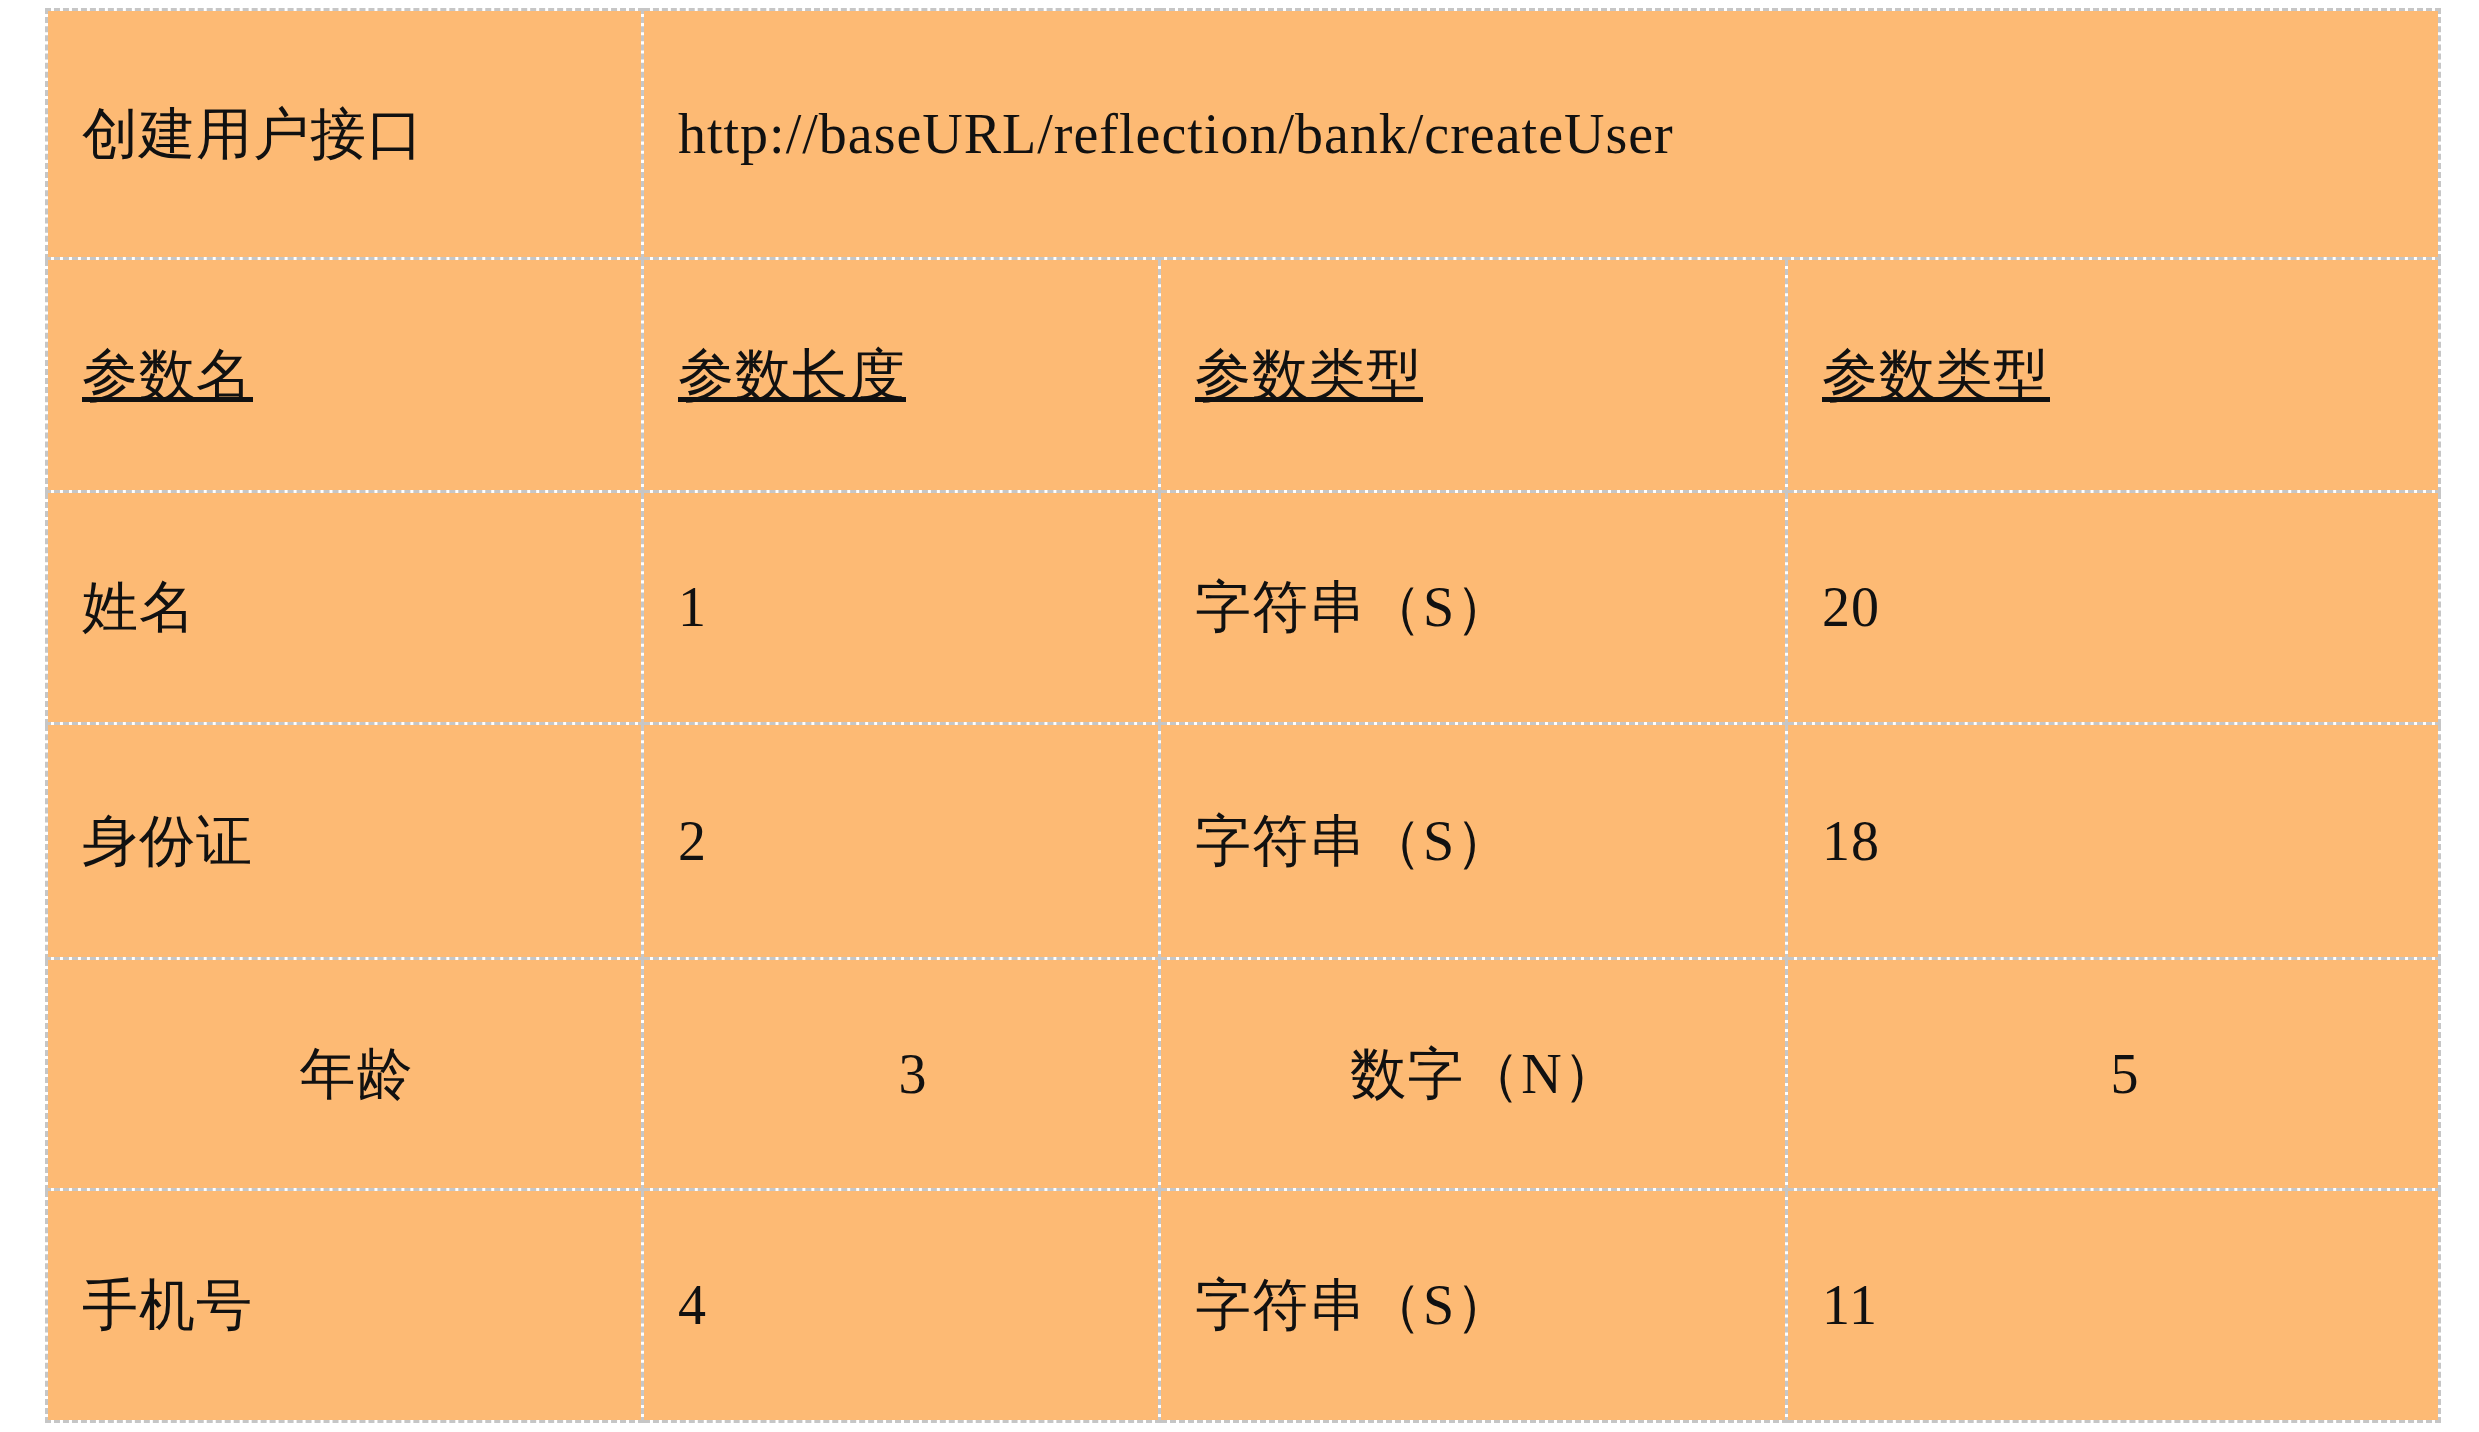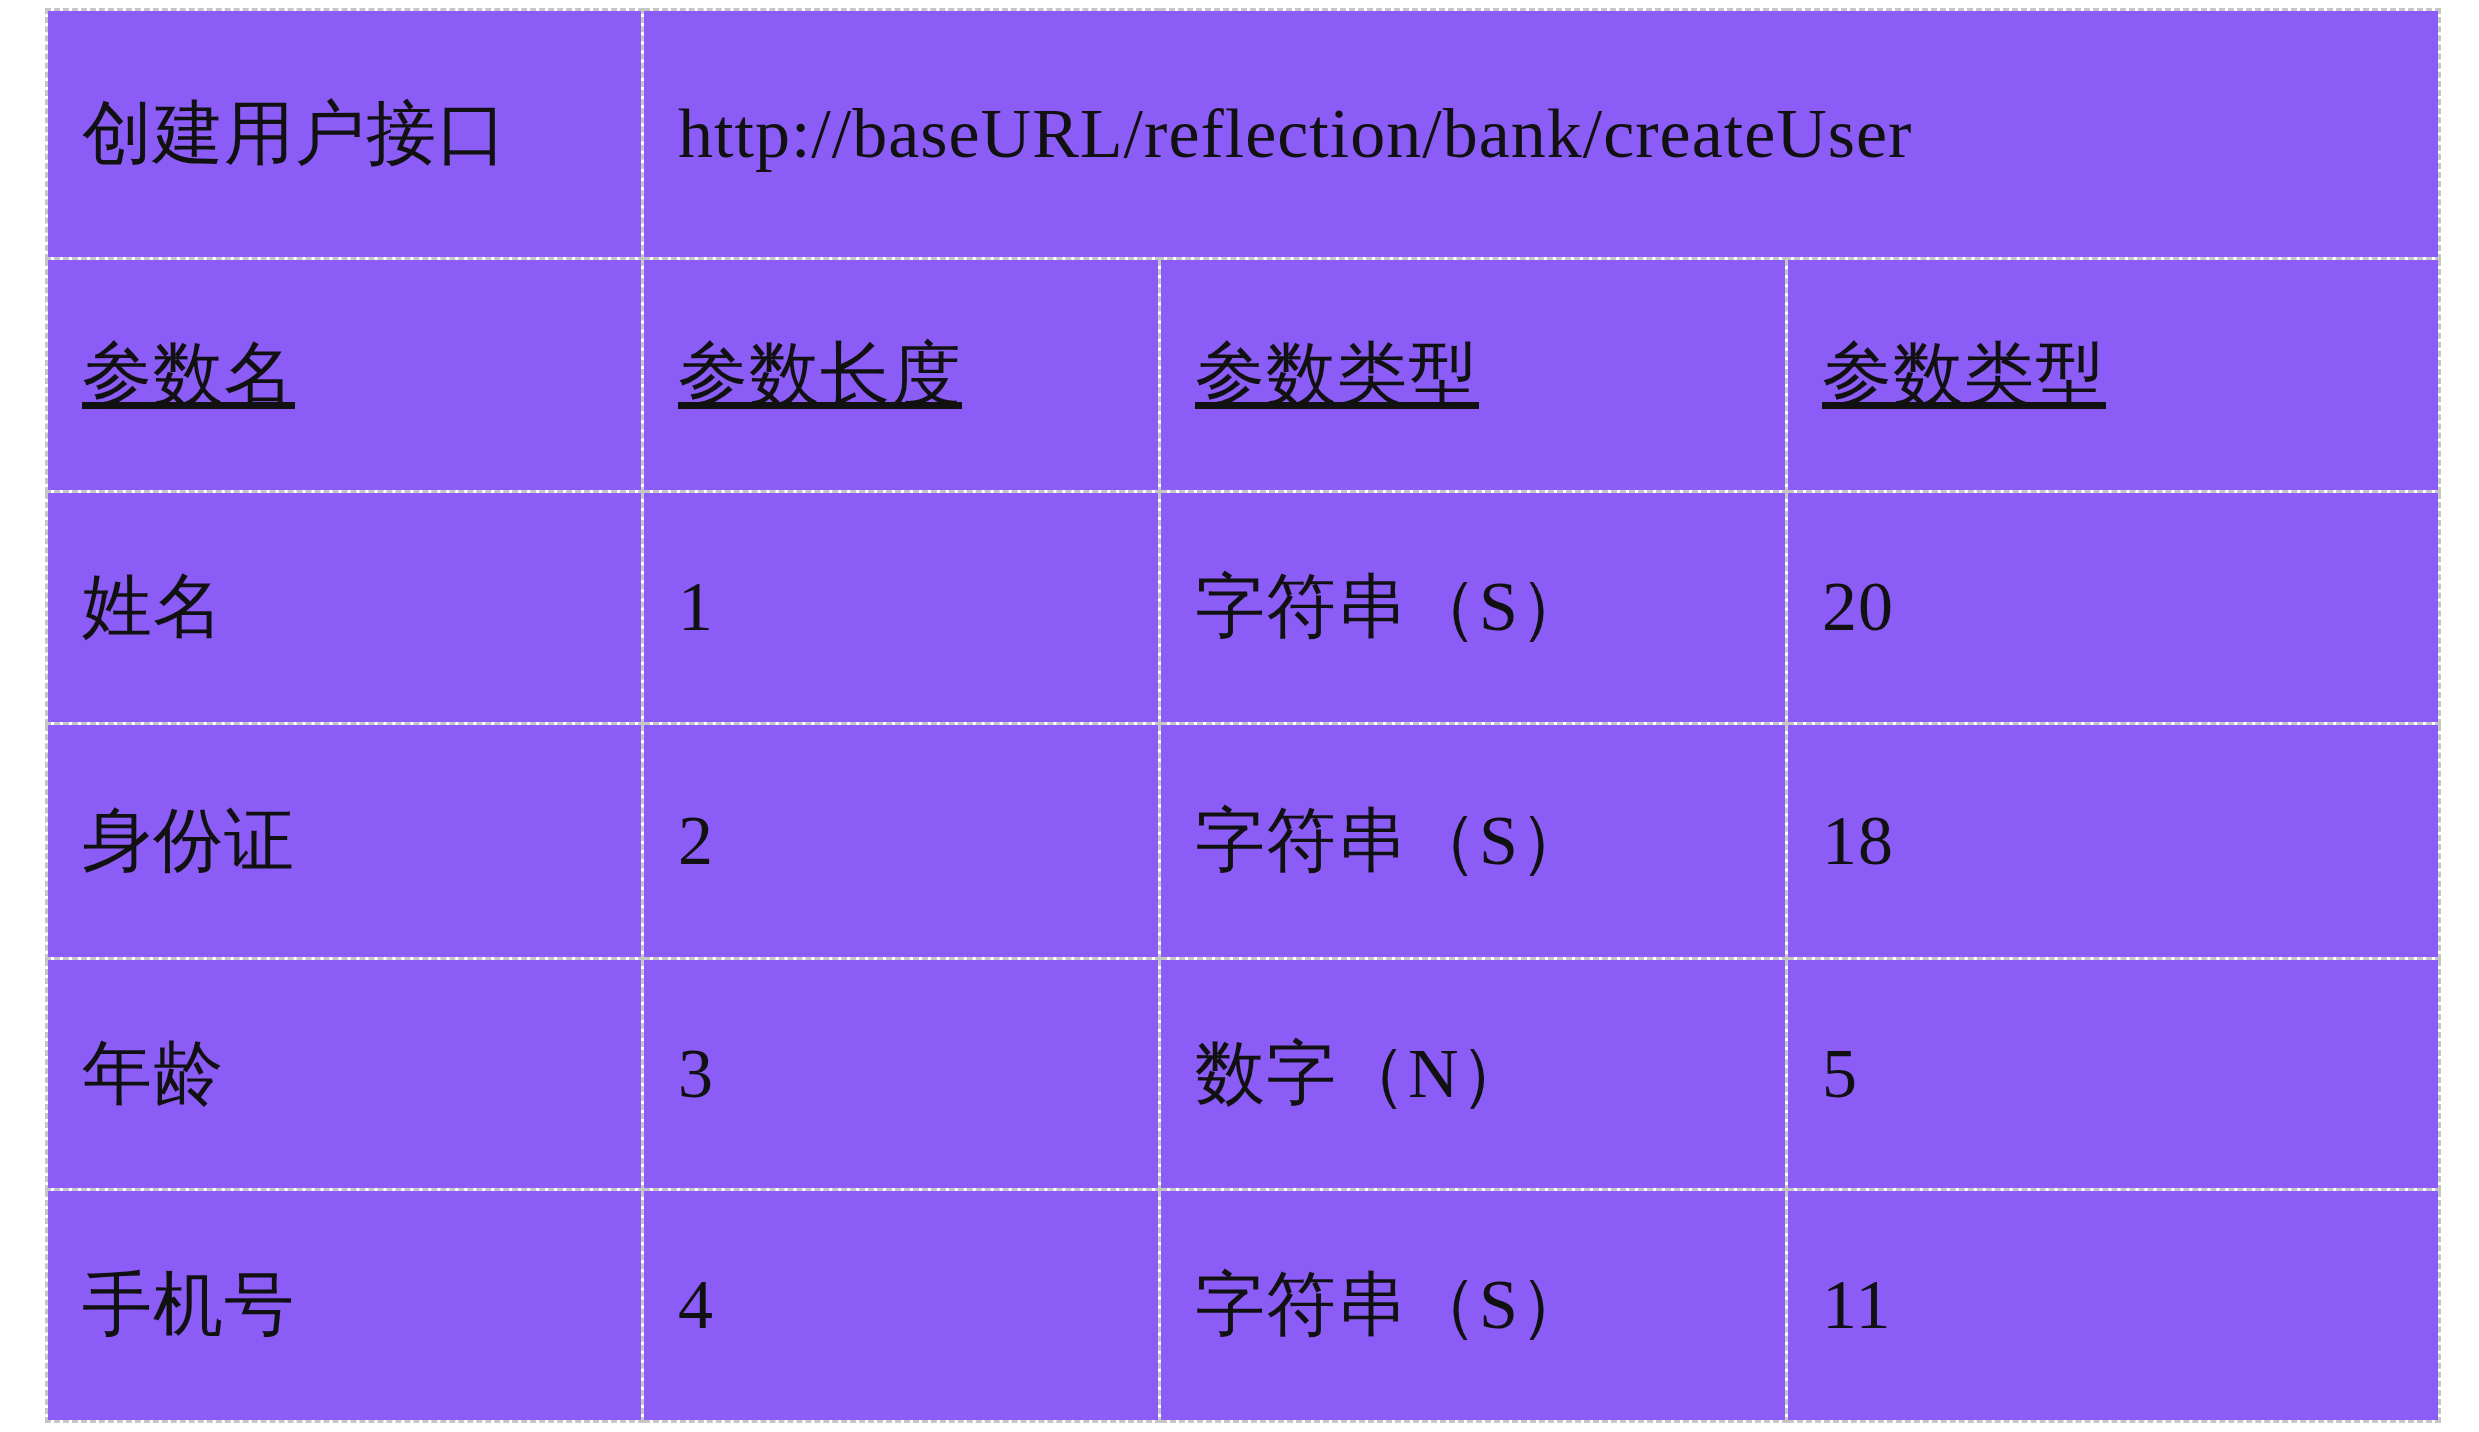--- a/index.html
+++ b/index.html
@@ -17,34 +17,34 @@
   table.api-table {
     position: absolute;
     left: 45px;
     top: 8px;
     width: 2393px;
     border-collapse: collapse;
     table-layout: fixed;
   }
   table.api-table td {
     border: 3px dashed #c6c6c6;
-    background: #8b5cf6;
+    background: #fdba74;
     vertical-align: middle;
     padding: 0 10px 0 34px;
-    font-size: 70px;
+    font-size: 56px;
     line-height: 1.15;
     letter-spacing: 1px;
     white-space: nowrap;
     overflow: hidden;
   }
   tr.row-api     { height: 249px; }
   tr.row-header  { height: 233px; text-decoration: underline; }
   tr.row-d1      { height: 232px; }
   tr.row-d2      { height: 235px; }
-  tr.row-d3      { height: 231px; }
+  tr.row-d3      { height: 231px; text-align: center; }
   tr.row-d4      { height: 232px; }
   td.url-cell {
     padding-left: 14px;
     font-size: 80px;
     letter-spacing: 0;
   }
 </style>
 </head>
 <body>
 

